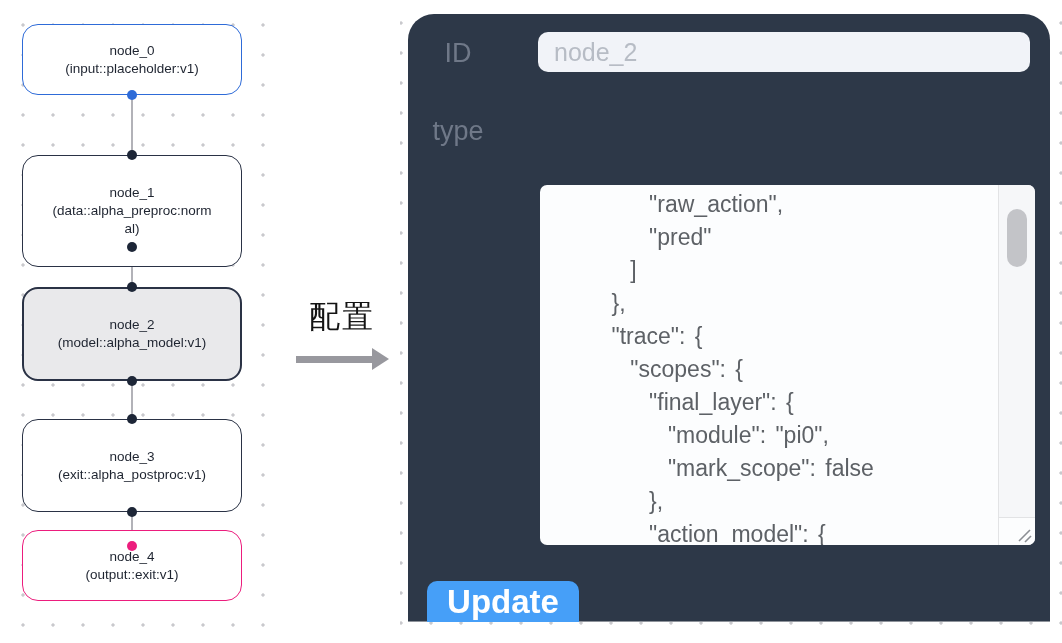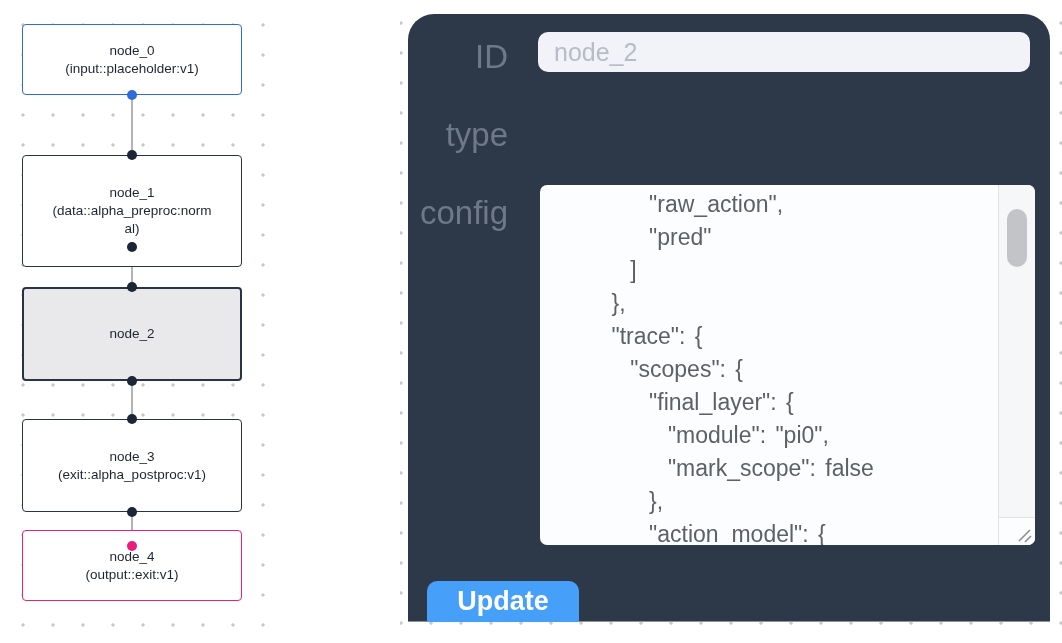--- a/index.html
+++ b/index.html
@@ -12,21 +12,21 @@
     position: absolute; top: 0; height: 643px;
     background-image: radial-gradient(circle, #c9c9cd 1.5px, transparent 1.7px);
     background-size: 30px 30px;
   }
   .canvas.left  { left: 0; width: 268px; background-position: 8px 10px; }
   .canvas.right { left: 400px; width: 662px; background-position: 16px 8px; }
 
   
   .node {
     position: absolute; left: 22px; width: 220px;
-    background: #ffffff; border: 1.5px solid #2a3245; border-radius: 4px;
+    background: #ffffff; border: 1.5px solid #2a3245; border-radius: 16px;
     display: flex; align-items: center; justify-content: center;
     text-align: center; color: #1e2430; font-size: 13.5px; line-height: 18px;
   }
   .node .txt { width: 164px; word-break: break-all; }
   .node.n-input  { border-color: #2e6bd8; }
   .node.n-output { border-color: #ec1d7d; }
   .node.selected { background: #e9e9eb; border-width: 2px; }
   .handle {
     position: absolute; left: 132px; width: 10px; height: 10px; border-radius: 50%;
     background: #1d2637; transform: translate(-50%, -50%);
@@ -45,22 +45,22 @@
     border-left: 17px solid #98989e; border-top: 11px solid transparent; border-bottom: 11px solid transparent;
   }
 
   
   .panel {
     position: absolute; left: 8px; top: 14px; width: 642px; height: 608px;
     background: #2d3848; border-radius: 26px 26px 0 0;
     border-bottom: 1px solid #8e939b;
   }
   .field-label {
-    position: absolute; left: 0; width: 100px; text-align: right;
-    color: #6f7888; font-size: 33px;
+    position: absolute; left: 0; width: 100px; text-align: center;
+    color: #6f7888; font-size: 27px;
   }
   .lbl-id { top: 24px; }
   .lbl-type { top: 102px; }
   .lbl-config { top: 180px; }
   .tb {
     position: absolute; left: 130px; width: 492px; height: 40px;
     background: #f1f3f8; border: none; border-radius: 10px;
     font-family: "Liberation Sans", sans-serif;
     font-size: 25px; color: #b7bcc5; padding: 0 16px; outline: none;
   }
@@ -84,21 +84,21 @@
     position: absolute; top: 24px; left: 8px; width: 20px; height: 58px;
     background: #c3c4c8; border-radius: 10px;
   }
   .resize-corner {
     position: absolute; right: 0; bottom: 0; width: 37px; height: 28px;
     background: #fcfdfe; border-left: 1px solid #e2e3e5; border-top: 1px solid #e2e3e5;
   }
   .update-btn {
     position: absolute; left: 19px; top: 567px; width: 152px; height: 41px;
     background: #469ff8; border: none; border-radius: 10px 10px 0 0;
-    color: #ffffff; font-size: 27px; font-weight: 600;
+    color: #ffffff; font-size: 33px; font-weight: 600;
     font-family: "Liberation Sans", sans-serif; cursor: pointer;
   }
 </style>
 </head>
 <body>
 
 <div class="stage">
 
   <div class="canvas left">
 
@@ -120,20 +120,21 @@
         <div>node_1</div>
         <div>(data::alpha_preproc:normal)</div>
       </div>
     </div>
     <div class="handle" style="top:155px;"></div>
     <div class="handle" style="top:247px;"></div>
 
     <div class="node selected" style="top:287px;height:94px;">
       <div class="txt">
         <div>node_2</div>
+        <div>(model::alpha_model:v1)</div>
       </div>
     </div>
     <div class="handle" style="top:287px;"></div>
     <div class="handle" style="top:381px;"></div>
 
     <div class="node" style="top:419px;height:93px;">
       <div class="txt">
         <div>node_3</div>
         <div>(exit::alpha_postproc:v1)</div>
       </div>
@@ -144,30 +145,36 @@
     <div class="node n-output" style="top:530px;height:71px;">
       <div class="txt">
         <div>node_4</div>
         <div>(output::exit:v1)</div>
       </div>
     </div>
     <div class="handle pink" style="top:546px;"></div>
 
   </div>
 
+  <div class="transition">
+    <div class="zh">配置</div>
+    <div class="arrow">
+      <div class="shaft"></div>
+      <div class="head"></div>
+    </div>
+  </div>
 
   <div class="canvas right">
     <div class="panel">
 
       <div class="field-label lbl-id">ID</div>
       <input class="tb tb-id" type="text" readonly="" value="node_2" style="">
 
       <div class="field-label lbl-type">type</div>
 
-      <div class="field-label lbl-config">config</div>
       <div class="config-box">
         <pre>        "raw_action",
         "pred"
       ]
     },
     "trace": {
       "scopes": {
         "final_layer": {
           "module": "pi0",
           "mark_scope": false

